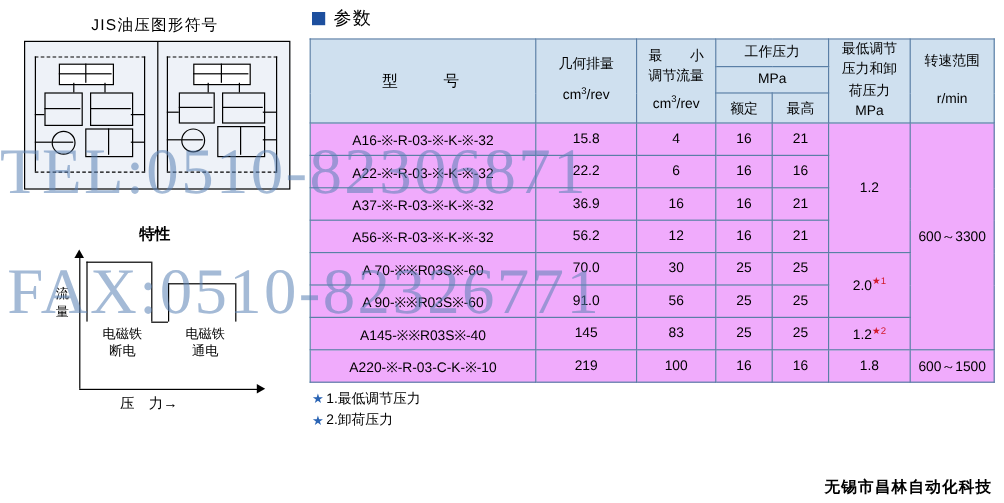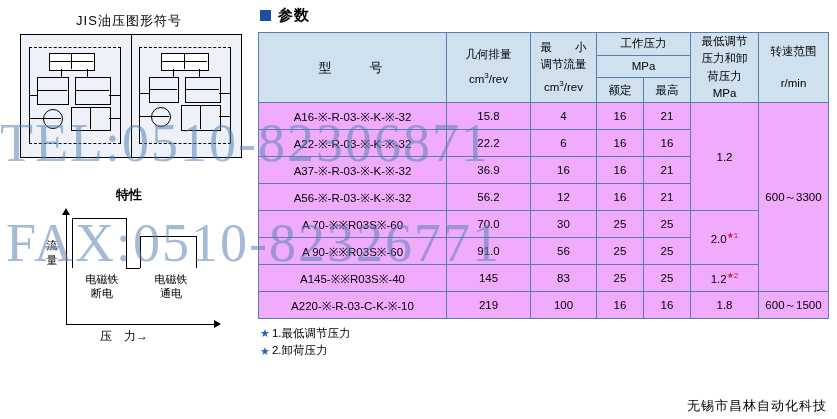--- a/index.html
+++ b/index.html
@@ -75,21 +75,21 @@
   .curve-b{position:absolute;left:102px;top:28px;width:1px;height:32px;background:#000;}
   .curve-b2{position:absolute;left:102px;top:28px;width:56px;height:1px;background:#000;}
   .curve-b3{position:absolute;left:158px;top:28px;width:1px;height:32px;background:#000;}
   .lab-l{position:absolute;left:36px;top:64px;font-size:11px;line-height:14px;width:56px;text-align:center;}
   .lab-r{position:absolute;left:104px;top:64px;font-size:11px;line-height:14px;width:58px;text-align:center;}
 
   
   .right{position:absolute;left:258px;top:6px;width:572px;}
   .sec-head{display:flex;align-items:center;gap:7px;margin:0 0 7px 2px;}
   .sec-sq{width:11px;height:11px;background:#1d4f9e;}
-  .sec-title{font-size:15px;font-weight:bold;letter-spacing:1px;}
+  .sec-title{font-size:15px;font-weight:normal;letter-spacing:1px;}
 
   table.params{
     border-collapse:collapse;width:570px;table-layout:fixed;
     font-size:11.5px;
   }
   table.params th,table.params td{
     border:1px solid #5a7fa6;text-align:center;vertical-align:middle;
     padding:0;
   }
   table.params thead th{background:#cfe0ef;font-weight:normal;}
@@ -100,21 +100,21 @@
   table.params tbody td{height:26px;background:#f0abfc;}
   td.model{text-align:left;padding-left:6px;font-size:11.5px;letter-spacing:0px;}
   .star{color:#d11a2a;font-size:8px;vertical-align:super;}
 
   .notes{margin:6px 0 0 2px;font-size:11.5px;line-height:1.5;}
   .notes div{display:flex;align-items:center;gap:2px;}
   .star-b{color:#2a64b4;font-size:11px;}
 
   .company{
     position:absolute;right:10px;bottom:4px;
-    font-size:13px;font-weight:normal;letter-spacing:1px;
+    font-size:13px;font-weight:bold;letter-spacing:1px;
   }
 
   
   .wm{
     position:absolute;left:0;top:0;width:837px;height:419px;
     pointer-events:none;
   }
   .wm span{
     position:absolute;
     font-family:"Liberation Serif", serif;

